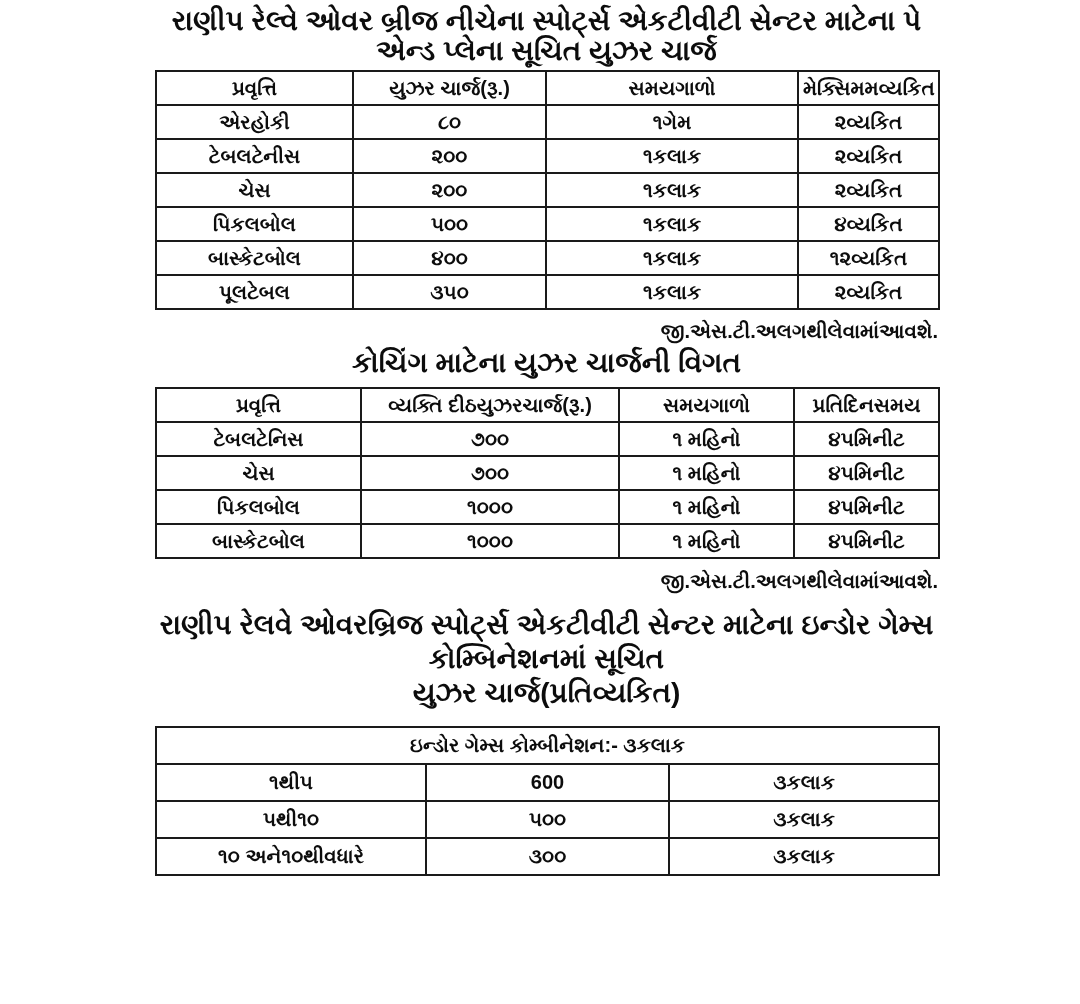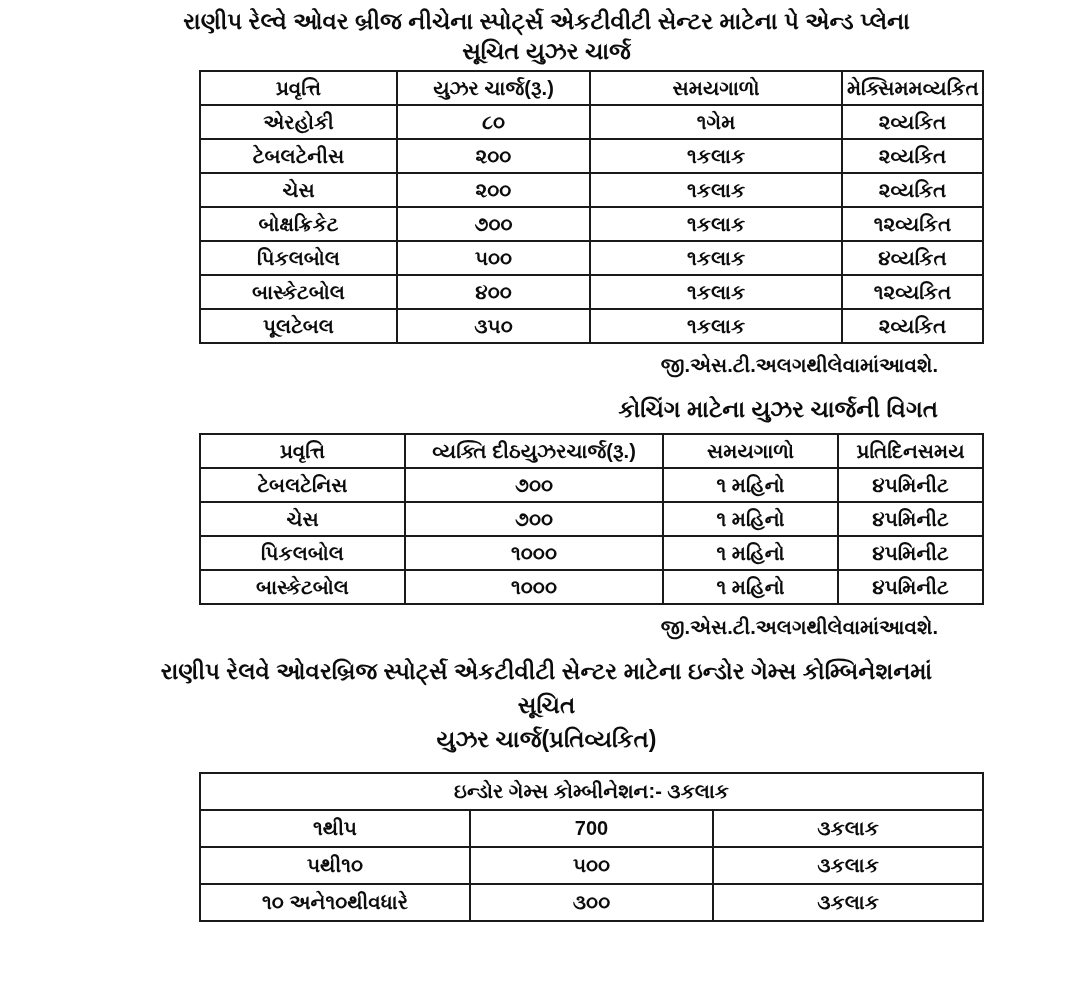--- a/index.html
+++ b/index.html
@@ -14,33 +14,32 @@
   .doc {
     width: 1080px; height: 1004px;
     padding-top: 6px;
   }
   .content {
     width: 783px;
     margin-left: 155px;
   }
   .doc-title {
     text-align: center;
-    font-size: 23px;
+    font-size: 28px;
     line-height: 30px;
     color: #0c0c0c;
   }
   .title-1 { margin-bottom: 4px; }
-  .title-2 { margin-top: 16px; margin-bottom: 9px; text-align: right; }
+  .title-2 { margin-top: 4px; margin-bottom: 9px; }
   .title-3a { margin-top: 14px; line-height: 34px; }
   .title-3b { margin-bottom: 16px; line-height: 34px; }
   table {
     width: 783px;
     border-collapse: collapse;
     table-layout: fixed;
-    margin-left: 44px;
   }
   th, td {
     border: 2px solid #1a1a1a;
     text-align: center;
     vertical-align: middle;
     font-size: 20px;
     font-weight: 700;
     color: #0c0c0c;
     padding: 0 4px;
     overflow: hidden;
@@ -95,26 +94,20 @@
             <td>૧કલાક</td>
             <td>૨વ્યકિત</td>
           </tr>
           <tr>
             <td>ચેસ</td>
             <td>૨૦૦</td>
             <td>૧કલાક</td>
             <td>૨વ્યકિત</td>
           </tr>
           <tr>
-            <td>બોક્ષક્રિકેટ</td>
-            <td>૭૦૦</td>
-            <td>૧કલાક</td>
-            <td>૧૨વ્યકિત</td>
-          </tr>
-          <tr>
             <td>પિકલબોલ</td>
             <td>૫૦૦</td>
             <td>૧કલાક</td>
             <td>૪વ્યકિત</td>
           </tr>
           <tr>
             <td>બાસ્કેટબોલ</td>
             <td>૪૦૦</td>
             <td>૧કલાક</td>
             <td>૧૨વ્યકિત</td>
@@ -187,21 +180,21 @@
           <col style="width:270px">
       </colgroup>
       <thead>
         <tr>
           <th colspan="3">ઇન્ડોર ગેમ્સ કોમ્બીનેશન:- ૩કલાક</th>
         </tr>
       </thead>
       <tbody>
           <tr>
             <td>૧થી૫</td>
-            <td>700</td>
+            <td>600</td>
             <td>૩કલાક</td>
           </tr>
           <tr>
             <td>૫થી૧૦</td>
             <td>૫૦૦</td>
             <td>૩કલાક</td>
           </tr>
           <tr>
             <td>૧૦ અને૧૦થીવધારે</td>
             <td>૩૦૦</td>

